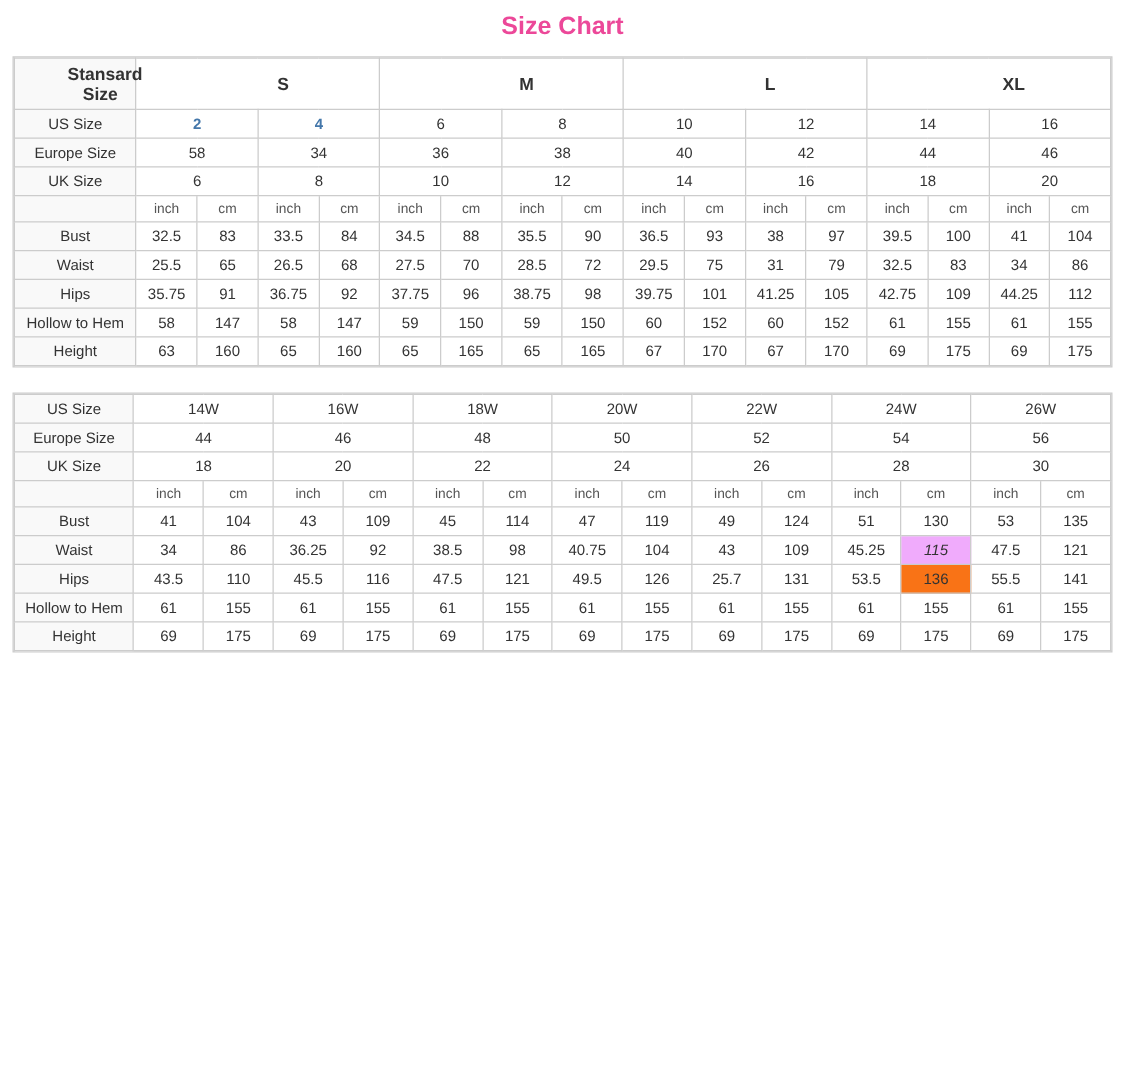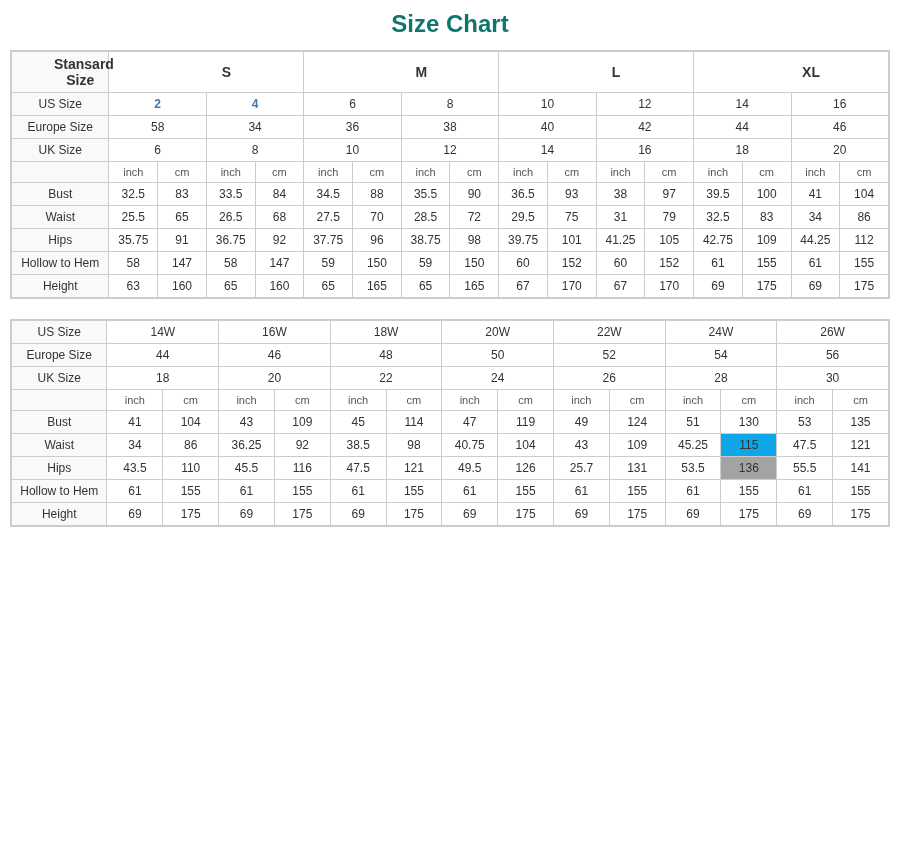--- a/index.html
+++ b/index.html
@@ -4,22 +4,22 @@
   <style>
     * { box-sizing: border-box; margin: 0; padding: 0; }
     body {
       font-family: Arial, sans-serif;
       background: #fff;
       padding: 10px;
       font-size: 13px;
     }
     h1 {
       text-align: center;
-      color: #0f766e;
-      font-size: 24px;
+      color: #ec4899;
+      font-size: 20px;
       font-weight: bold;
       margin-bottom: 12px;
     }
     .table-wrapper {
       margin-bottom: 20px;
       border: 1px solid #ccc;
     }
     table {
       width: 100%;
       border-collapse: collapse;
@@ -339,38 +339,38 @@
         <td>86</td>
         <td>36.25</td>
         <td>92</td>
         <td>38.5</td>
         <td>98</td>
         <td>40.75</td>
         <td>104</td>
         <td>43</td>
         <td>109</td>
         <td>45.25</td>
-        <td style="background:#0ea5e9;">115</td>
+        <td style="background:#f0abfc;font-style:italic;">115</td>
         <td>47.5</td>
         <td>121</td>
       </tr>
       <tr>
         <td class="label-col">Hips</td>
         <td>43.5</td>
         <td>110</td>
         <td>45.5</td>
         <td>116</td>
         <td>47.5</td>
         <td>121</td>
         <td>49.5</td>
         <td>126</td>
         <td>25.7</td>
         <td>131</td>
         <td>53.5</td>
-        <td style="background:#a3a3a3;">136</td>
+        <td style="background:#f97316;">136</td>
         <td>55.5</td>
         <td>141</td>
       </tr>
       <tr>
         <td class="label-col">Hollow to Hem</td>
         <td>61</td>
         <td>155</td>
         <td>61</td>
         <td>155</td>
         <td>61</td>

